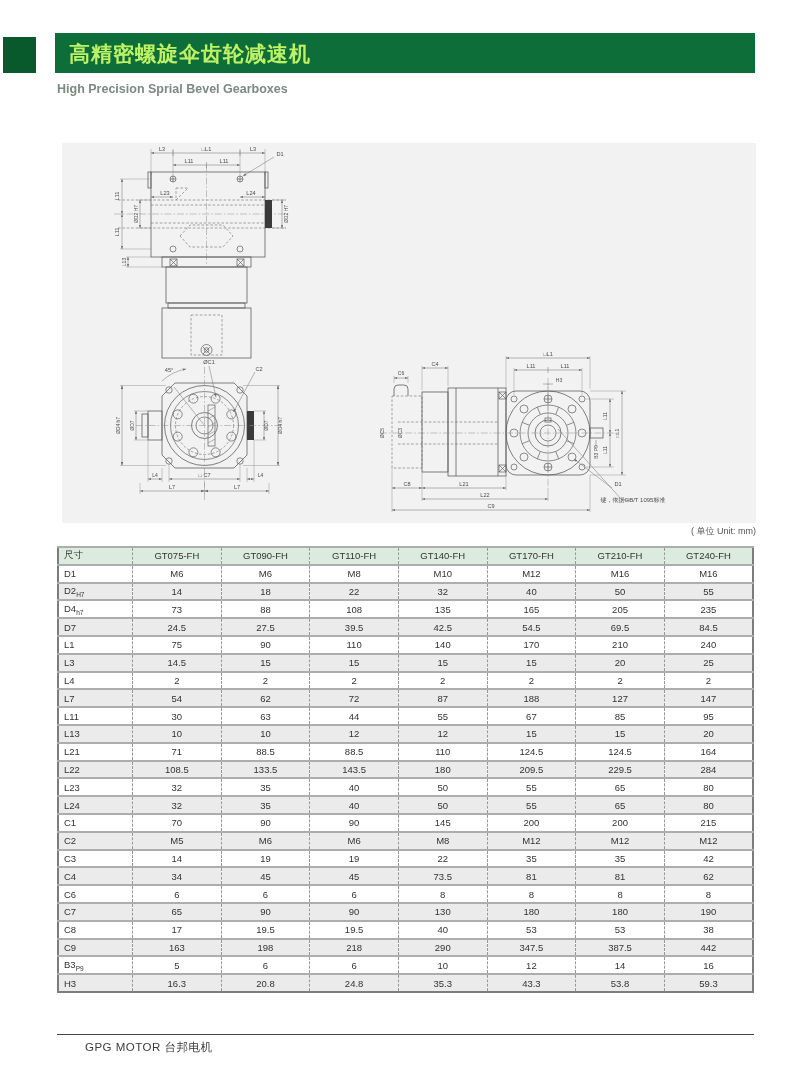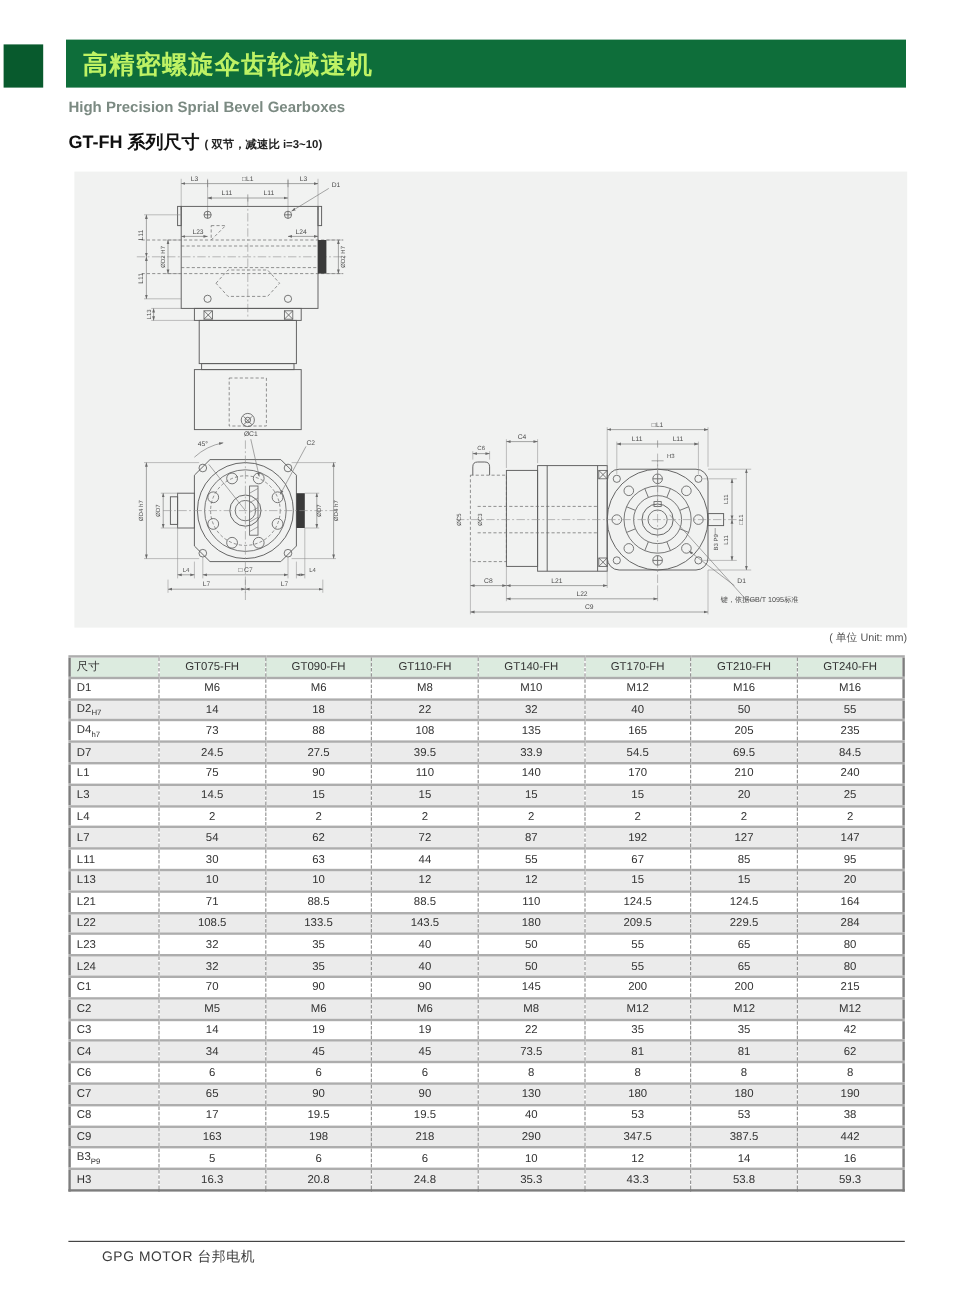--- a/index.html
+++ b/index.html
@@ -45,24 +45,20 @@
 </head>
 <body>
 
 <div id="page">
 
   <div id="accent-square"></div>
   <div id="header-bar">
     <div class="t">高精密螺旋伞齿轮减速机</div>
   </div>
   <div id="subtitle">High Precision Sprial Bevel Gearboxes</div>
-  <div id="section-title">
-    <span>GT-FH 系列尺寸</span>
-    <span class="sm">( 双节，减速比 i=3~10)</span>
-  </div>
 
   <div id="panel">
 
     <svg style="left:34px;top:2px;" width="200" height="216" viewBox="0 0 200 216">
       <defs>
         <marker id="m1" viewBox="0 0 10 10" refX="9" refY="5" markerWidth="7" markerHeight="7" orient="auto-start-reverse">
           <path d="M0,2 L9.5,5 L0,8 z" fill="#6a6a6a"></path>
         </marker>
       </defs>
       <g>
@@ -416,21 +412,21 @@
           <td>135</td>
           <td>165</td>
           <td>205</td>
           <td>235</td>
         </tr>
         <tr>
           <td class="dimcol">D7</td>
           <td>24.5</td>
           <td>27.5</td>
           <td>39.5</td>
-          <td>33.9</td>
+          <td>42.5</td>
           <td>54.5</td>
           <td>69.5</td>
           <td>84.5</td>
         </tr>
         <tr>
           <td class="dimcol">L1</td>
           <td>75</td>
           <td>90</td>
           <td>110</td>
           <td>140</td>
@@ -457,21 +453,21 @@
           <td>2</td>
           <td>2</td>
           <td>2</td>
         </tr>
         <tr>
           <td class="dimcol">L7</td>
           <td>54</td>
           <td>62</td>
           <td>72</td>
           <td>87</td>
-          <td>192</td>
+          <td>188</td>
           <td>127</td>
           <td>147</td>
         </tr>
         <tr>
           <td class="dimcol">L11</td>
           <td>30</td>
           <td>63</td>
           <td>44</td>
           <td>55</td>
           <td>67</td>

